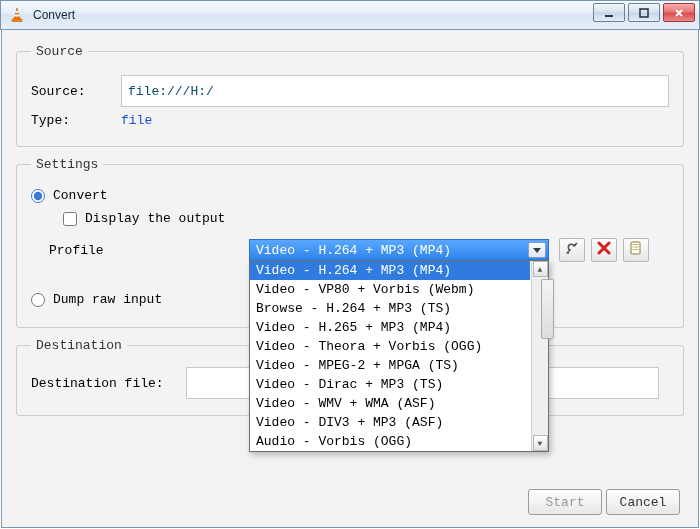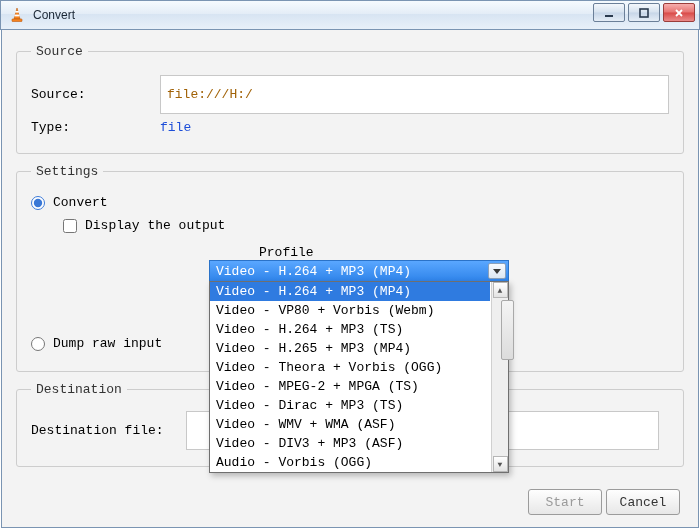--- a/index.html
+++ b/index.html
@@ -50,38 +50,38 @@
     border-radius: 3px;
     margin: 10px 14px 6px 14px;
     padding: 10px 14px 12px 14px;
     position: relative;
   }
   fieldset.group > legend {
     padding: 0 5px;
     font-size: 13px;
     color: #333;
   }
-  .row { display: flex; align-items: center; margin: 6px 0; gap: 39px; }
+  .row { display: flex; align-items: center; margin: 6px 0; }
   .lbl { width: 90px; }
   .textbox {
     flex: 1;
-    height: 39px;
+    height: 32px;
     border: 1px solid #c8c8c8;
     background: #fff;
     padding: 0 6px;
     font: inherit;
-    color: #a16207;
+    color: #0c4a6e;
   }
   .static { color: #1d4ed8; }
   
   .opt { display: flex; align-items: center; margin: 6px 0 8px 0; }
   .ind { margin-left: 32px; display:flex; align-items:flex-end; margin-top:6px; }
   input[type=radio], input[type=checkbox] { width: 14px; height: 14px; margin: 0 8px 0 0; accent-color:#3a78d6; }
   
-  .profile-row { display:flex; align-items:center; margin: 12px 0 0 18px; position: relative; flex-direction: column; }
+  .profile-row { display:flex; align-items:center; margin: 12px 0 0 18px; position: relative; }
   .profile-row .plabel { width: 200px; }
   .combo-wrap { position: relative; width: 300px; }
   .combo {
     width: 300px; height: 22px;
     border: 1px solid #2a72c8;
     background: linear-gradient(to bottom,#5aa7ff,#2f84ea);
     color: #fff;
     display:flex; align-items:center; padding:0 22px 0 6px;
     font: inherit;
     position: relative;
@@ -194,21 +194,21 @@
           <span class="chev">
             <svg width="8" height="5" viewBox="0 0 8 5">
                 <path d="M0 0 L4 5 L8 0 Z" fill="#3a3a3a"></path>
               </svg>
           </span>
         </div>
         <div class="dropdown">
           <div id="dd-list">
               <div class="dd-item sel">Video - H.264 + MP3 (MP4)</div>
               <div class="dd-item">Video - VP80 + Vorbis (Webm)</div>
-              <div class="dd-item">Video - H.264 + MP3 (TS)</div>
+              <div class="dd-item">Browse - H.264 + MP3 (TS)</div>
               <div class="dd-item">Video - H.265 + MP3 (MP4)</div>
               <div class="dd-item">Video - Theora + Vorbis (OGG)</div>
               <div class="dd-item">Video - MPEG-2 + MPGA (TS)</div>
               <div class="dd-item">Video - Dirac + MP3 (TS)</div>
               <div class="dd-item">Video - WMV + WMA (ASF)</div>
               <div class="dd-item">Video - DIV3 + MP3 (ASF)</div>
               <div class="dd-item">Audio - Vorbis (OGG)</div>
             </div>
           <div class="ddscroll">
             <div class="arrow">▲</div>

